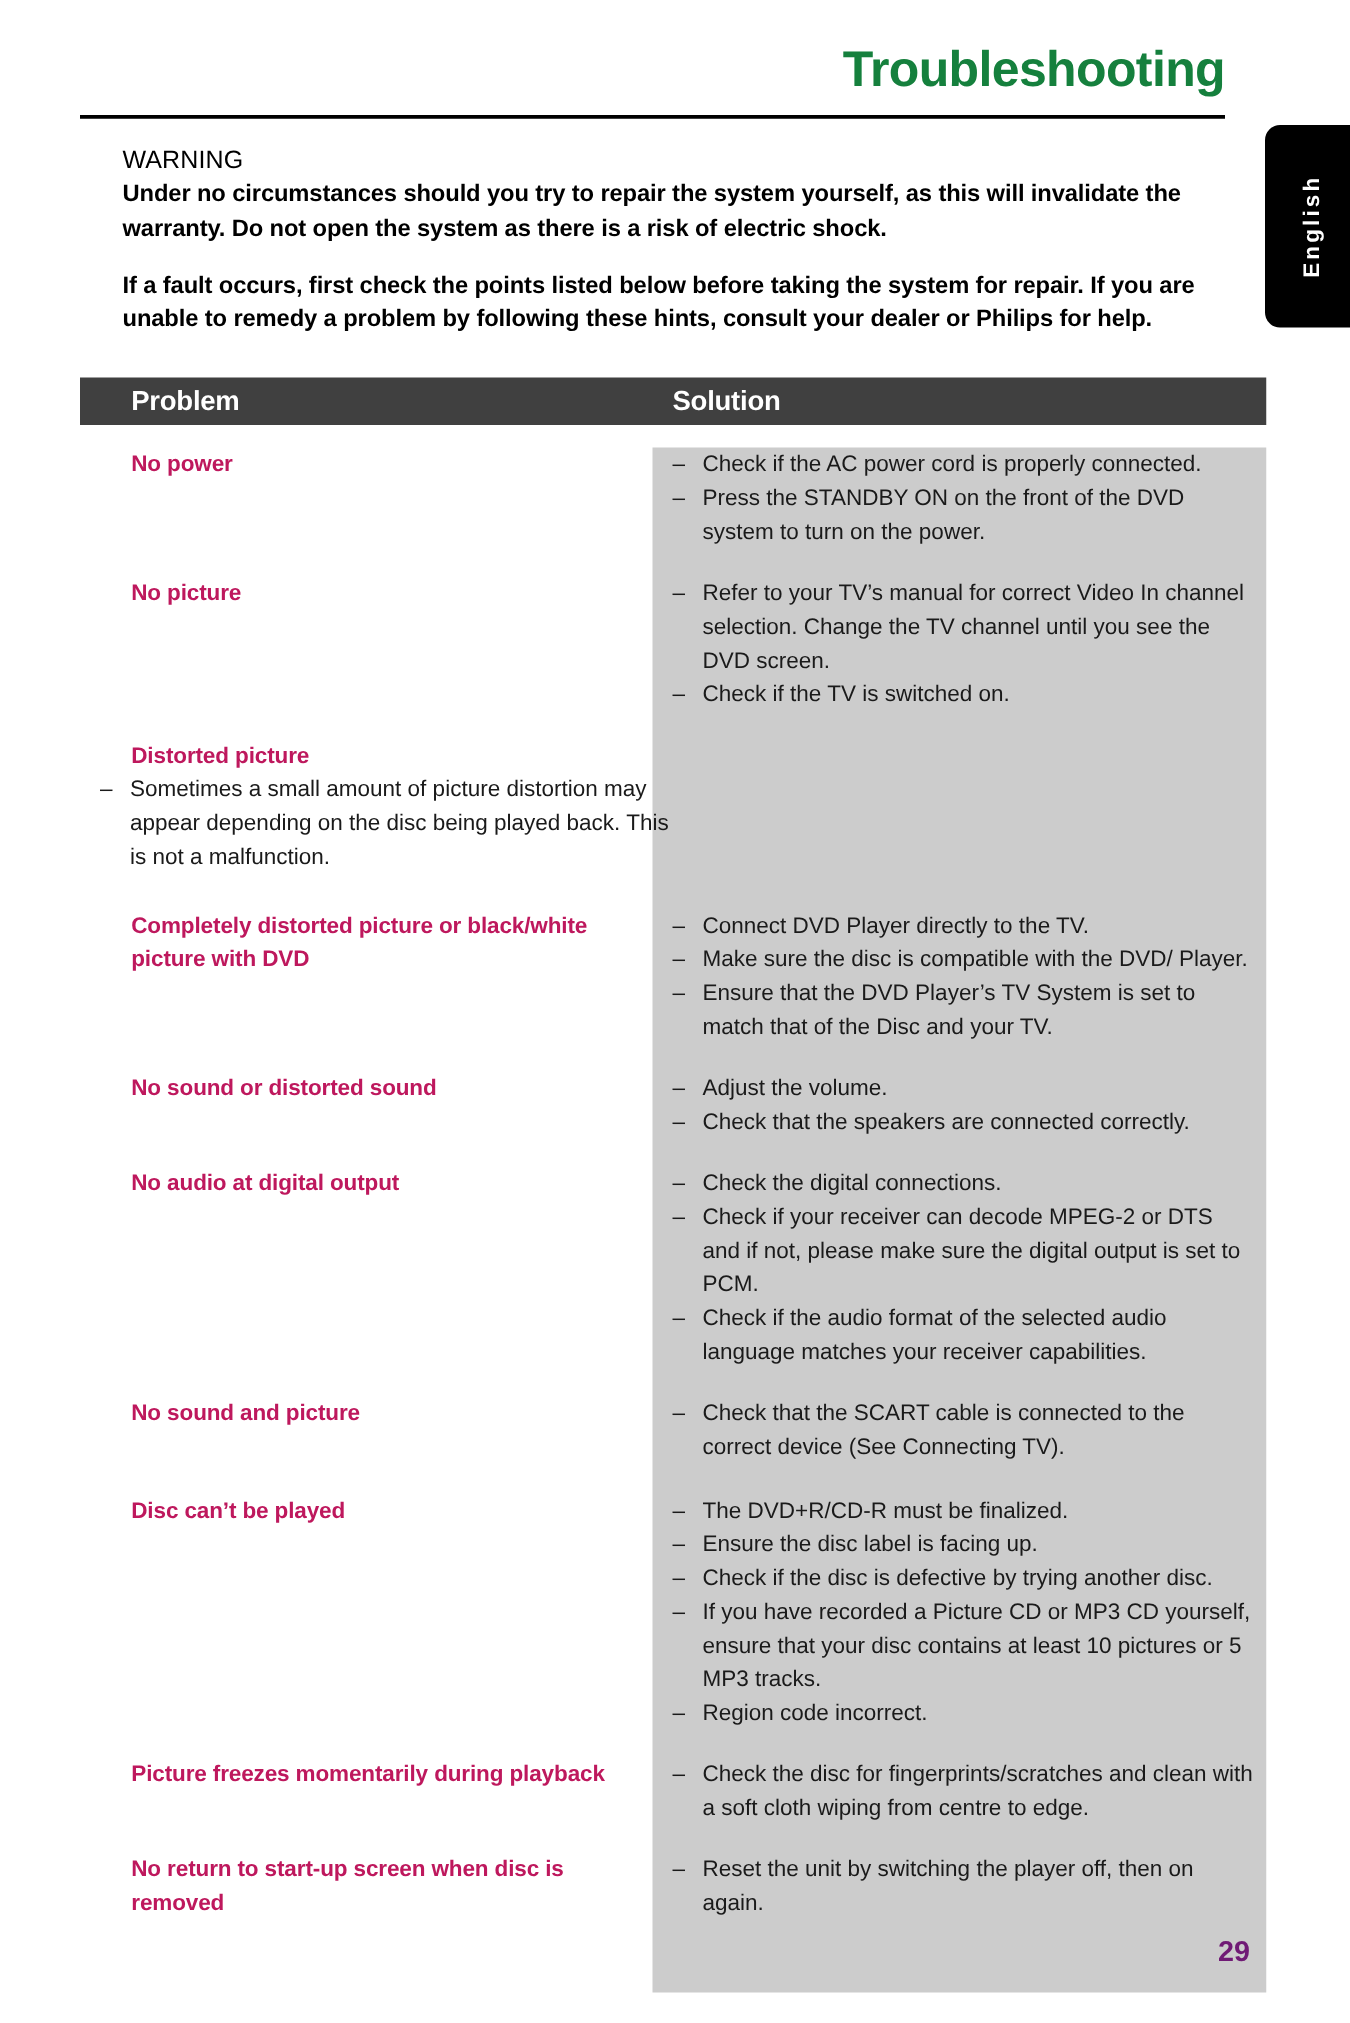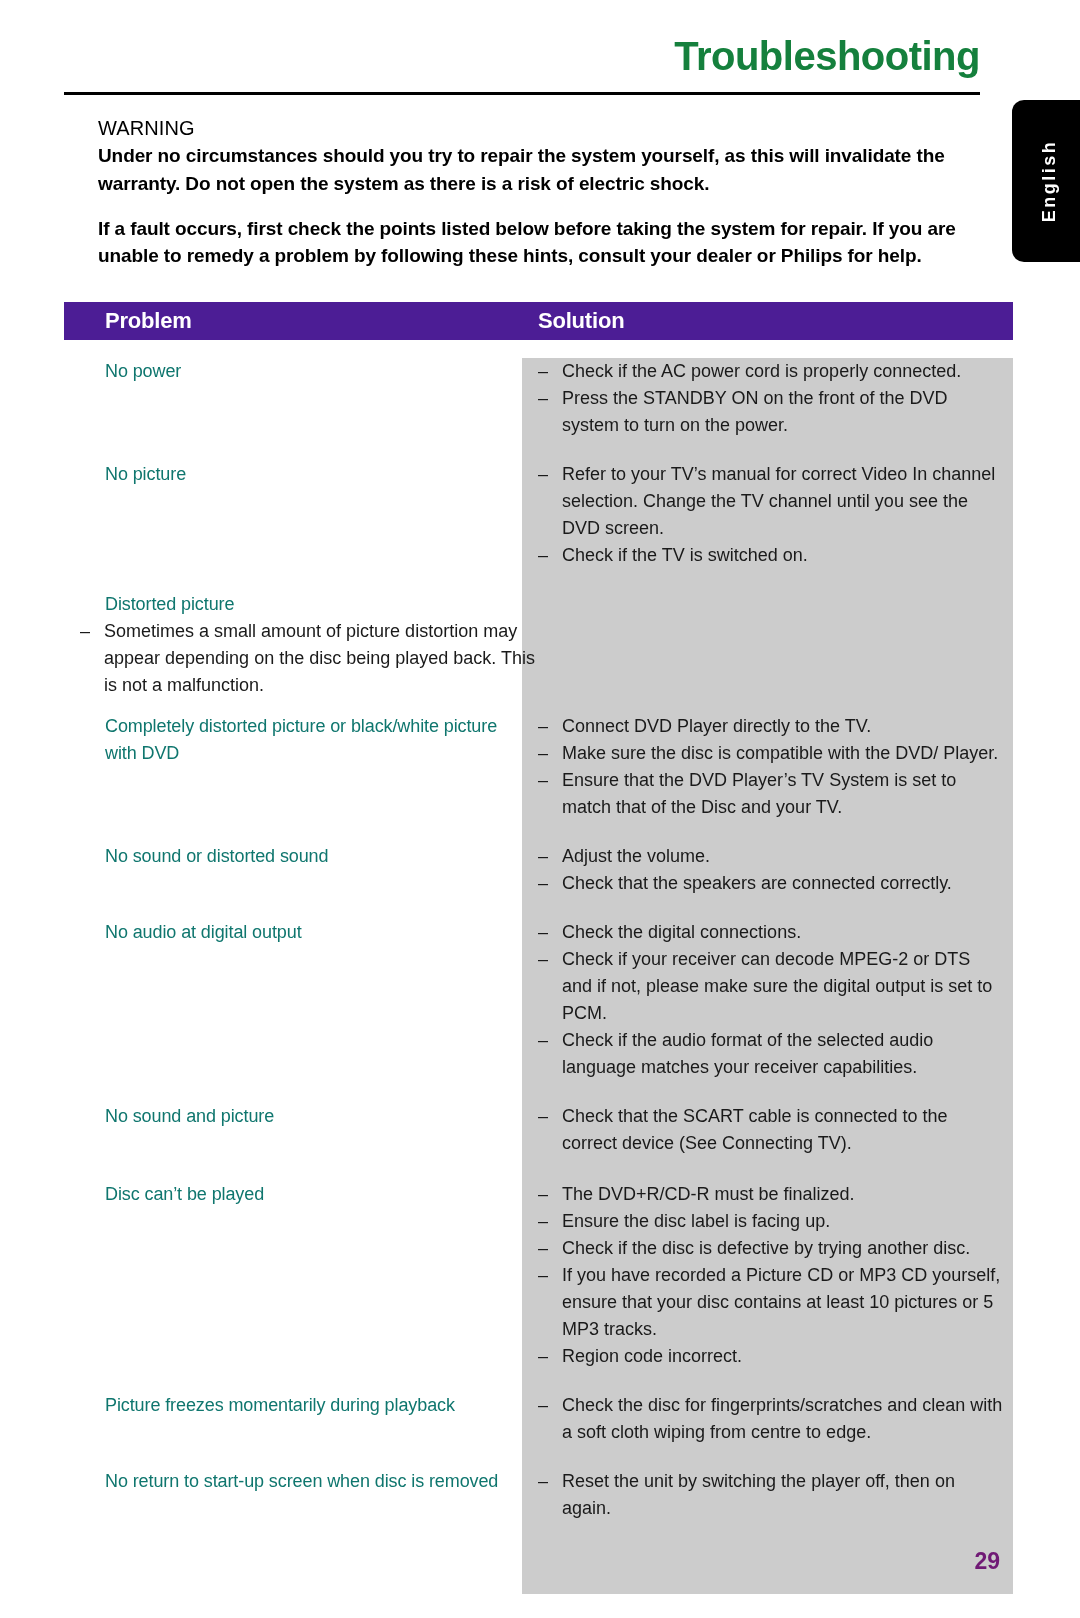--- a/index.html
+++ b/index.html
@@ -92,21 +92,21 @@
   
   .tbl {
     position: absolute;
     left: 64px;
     top: 302px;
     width: 949px;
   }
   .tbl-head {
     display: flex;
     height: 38px;
-    background: #4c1d95;
+    background: #404040;
     align-items: center;
   }
   .tbl-head-cell {
     color: #ffffff;
     font-size: 22px;
     font-weight: bold;
     letter-spacing: -0.2px;
   }
   .tbl-head-cell.problem { width: 458px; padding-left: 41px; box-sizing: border-box; }
   .tbl-head-cell.solution { width: 491px; padding-left: 16px; box-sizing: border-box; }
@@ -130,24 +130,24 @@
   .row {
     display: flex;
     align-items: flex-start;
   }
   .cell-problem {
     width: 458px;
     box-sizing: border-box;
     padding-left: 41px;
     padding-right: 12px;
     font-size: 18px;
-    font-weight: normal;
+    font-weight: bold;
     line-height: 1.50;
     letter-spacing: -0.1px;
-    color: #0f766e;
+    color: #be185d;
   }
   .cell-solution {
     width: 491px;
     box-sizing: border-box;
     padding-left: 16px;
     padding-right: 10px;
     font-size: 18px;
     font-weight: normal;
     line-height: 1.50;
     color: #1a1a1a;
@@ -229,21 +229,21 @@
         </div>
         <div class="row" style="margin-top: 22px; flex-direction: column;">
           <div class="cell-problem"><span>Distorted picture</span></div>
           <div class="cell-solution">
             <div class="sol-item">
               <span class="sol-dash">–</span>
               <span class="sol-text">Sometimes a small amount of picture distortion may appear depending on the disc being played back. This is not a malfunction.</span>
             </div>
           </div>
         </div>
-        <div class="row" style="margin-top: 14px;">
+        <div class="row" style="margin-top: 28px;">
           <div class="cell-problem"><span>Completely distorted picture or black/white picture with DVD</span></div>
           <div class="cell-solution">
             <div class="sol-item">
               <span class="sol-dash">–</span>
               <span class="sol-text">Connect DVD Player directly to the TV.</span>
             </div>
             <div class="sol-item">
               <span class="sol-dash">–</span>
               <span class="sol-text">Make sure the disc is compatible with the DVD/ Player.</span>
             </div>

